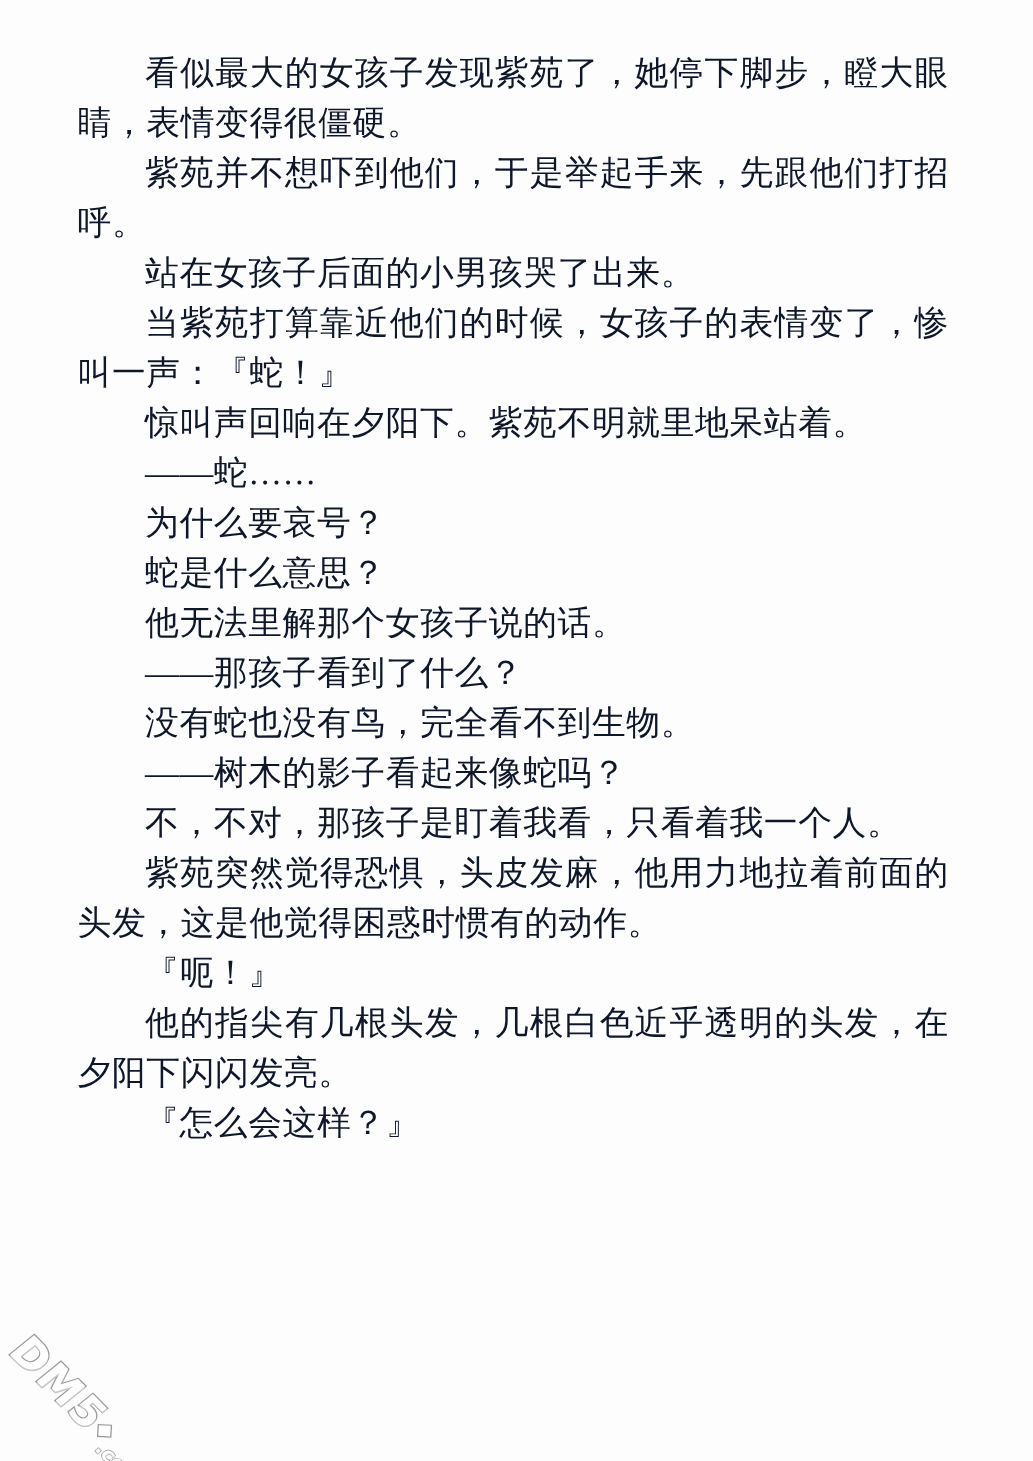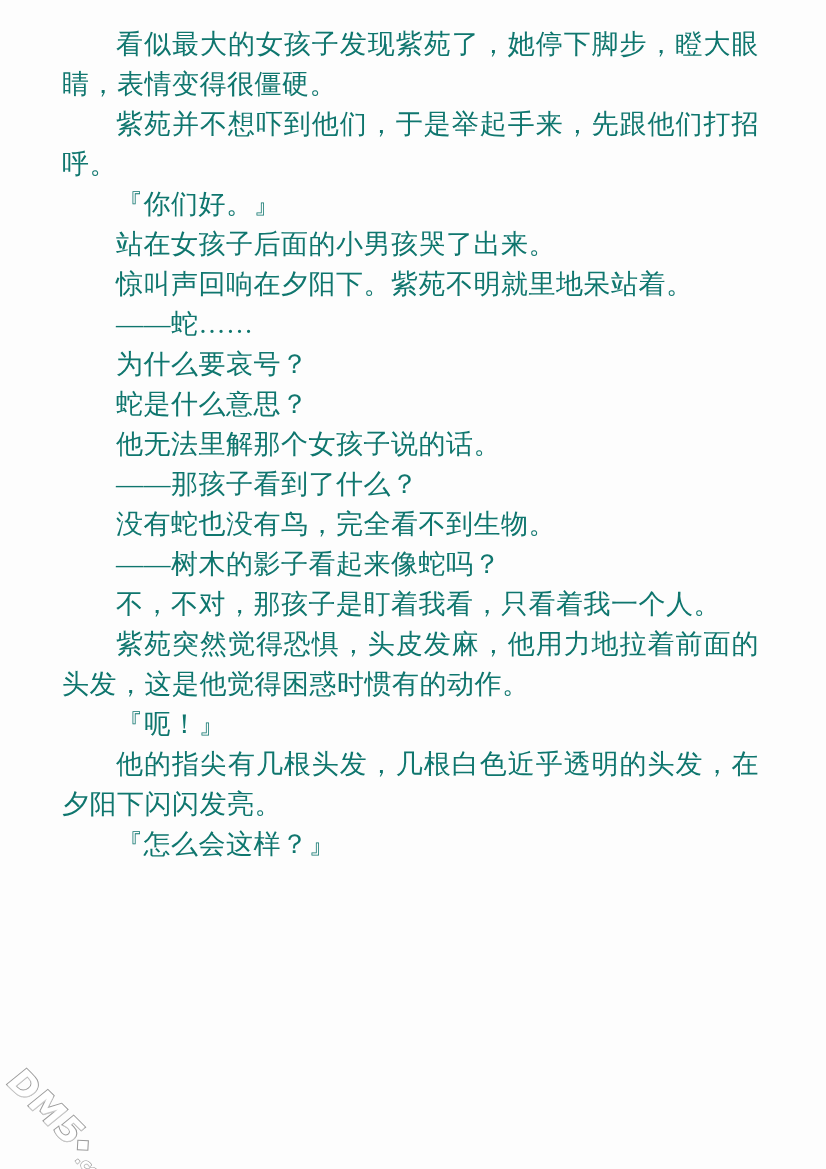--- a/index.html
+++ b/index.html
@@ -11,25 +11,25 @@
     position: relative;
     width: 826px;
     height: 1169px;
     background: #fdfdfd;
     overflow: hidden;
     font-family: "Liberation Serif", "DejaVu Serif", serif;
   }
   .text-body {
     position: absolute;
     left: 62px;
-    top: 24px;
+    top: 38px;
     width: 697px;
     font-size: 27px;
     line-height: 40px;
-    color: #0f766e;
+    color: #0f172a;
     text-align: justify;
     letter-spacing: 0.5px;
   }
   .text-body p {
     margin: 0;
     text-indent: 2em;
   }
   .watermark {
     position: absolute;
     left: 30px;
@@ -66,22 +66,22 @@
   }
 </style>
 </head>
 <body>
 
 <div class="page">
 
   <div class="text-body">
       <p>看似最大的女孩子发现紫苑了，她停下脚步，瞪大眼睛，表情变得很僵硬。</p>
       <p>紫苑并不想吓到他们，于是举起手来，先跟他们打招呼。</p>
-      <p>『你们好。』</p>
       <p>站在女孩子后面的小男孩哭了出来。</p>
+      <p>当紫苑打算靠近他们的时候，女孩子的表情变了，惨叫一声：『蛇！』</p>
       <p>惊叫声回响在夕阳下。紫苑不明就里地呆站着。</p>
       <p>——蛇……</p>
       <p>为什么要哀号？</p>
       <p>蛇是什么意思？</p>
       <p>他无法里解那个女孩子说的话。</p>
       <p>——那孩子看到了什么？</p>
       <p>没有蛇也没有鸟，完全看不到生物。</p>
       <p>——树木的影子看起来像蛇吗？</p>
       <p>不，不对，那孩子是盯着我看，只看着我一个人。</p>
       <p>紫苑突然觉得恐惧，头皮发麻，他用力地拉着前面的头发，这是他觉得困惑时惯有的动作。</p>

